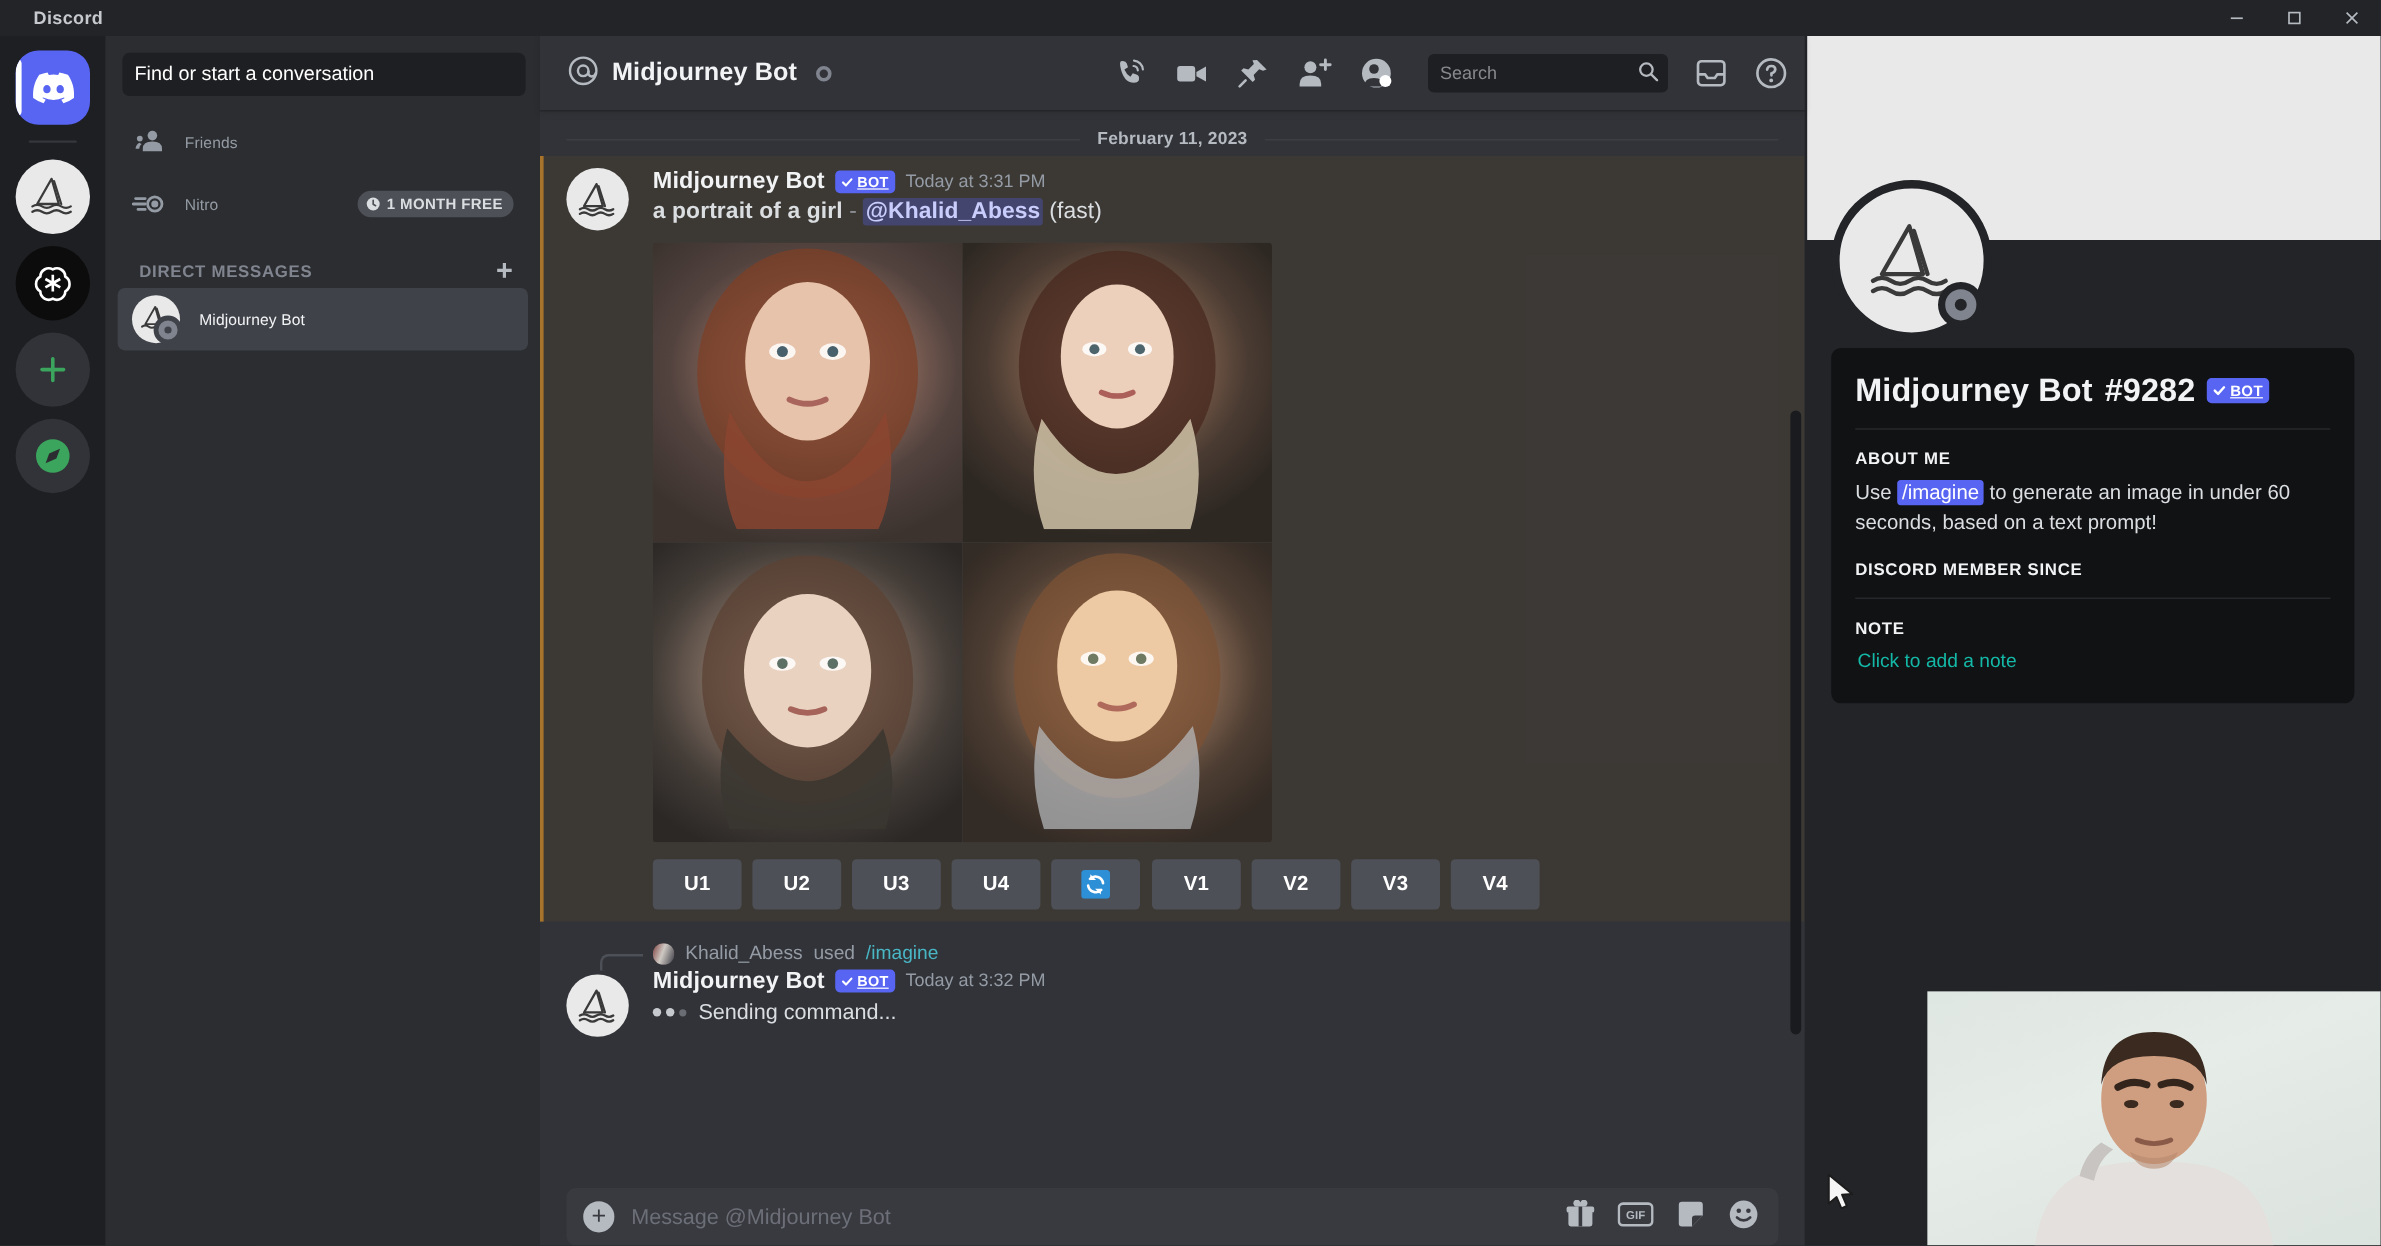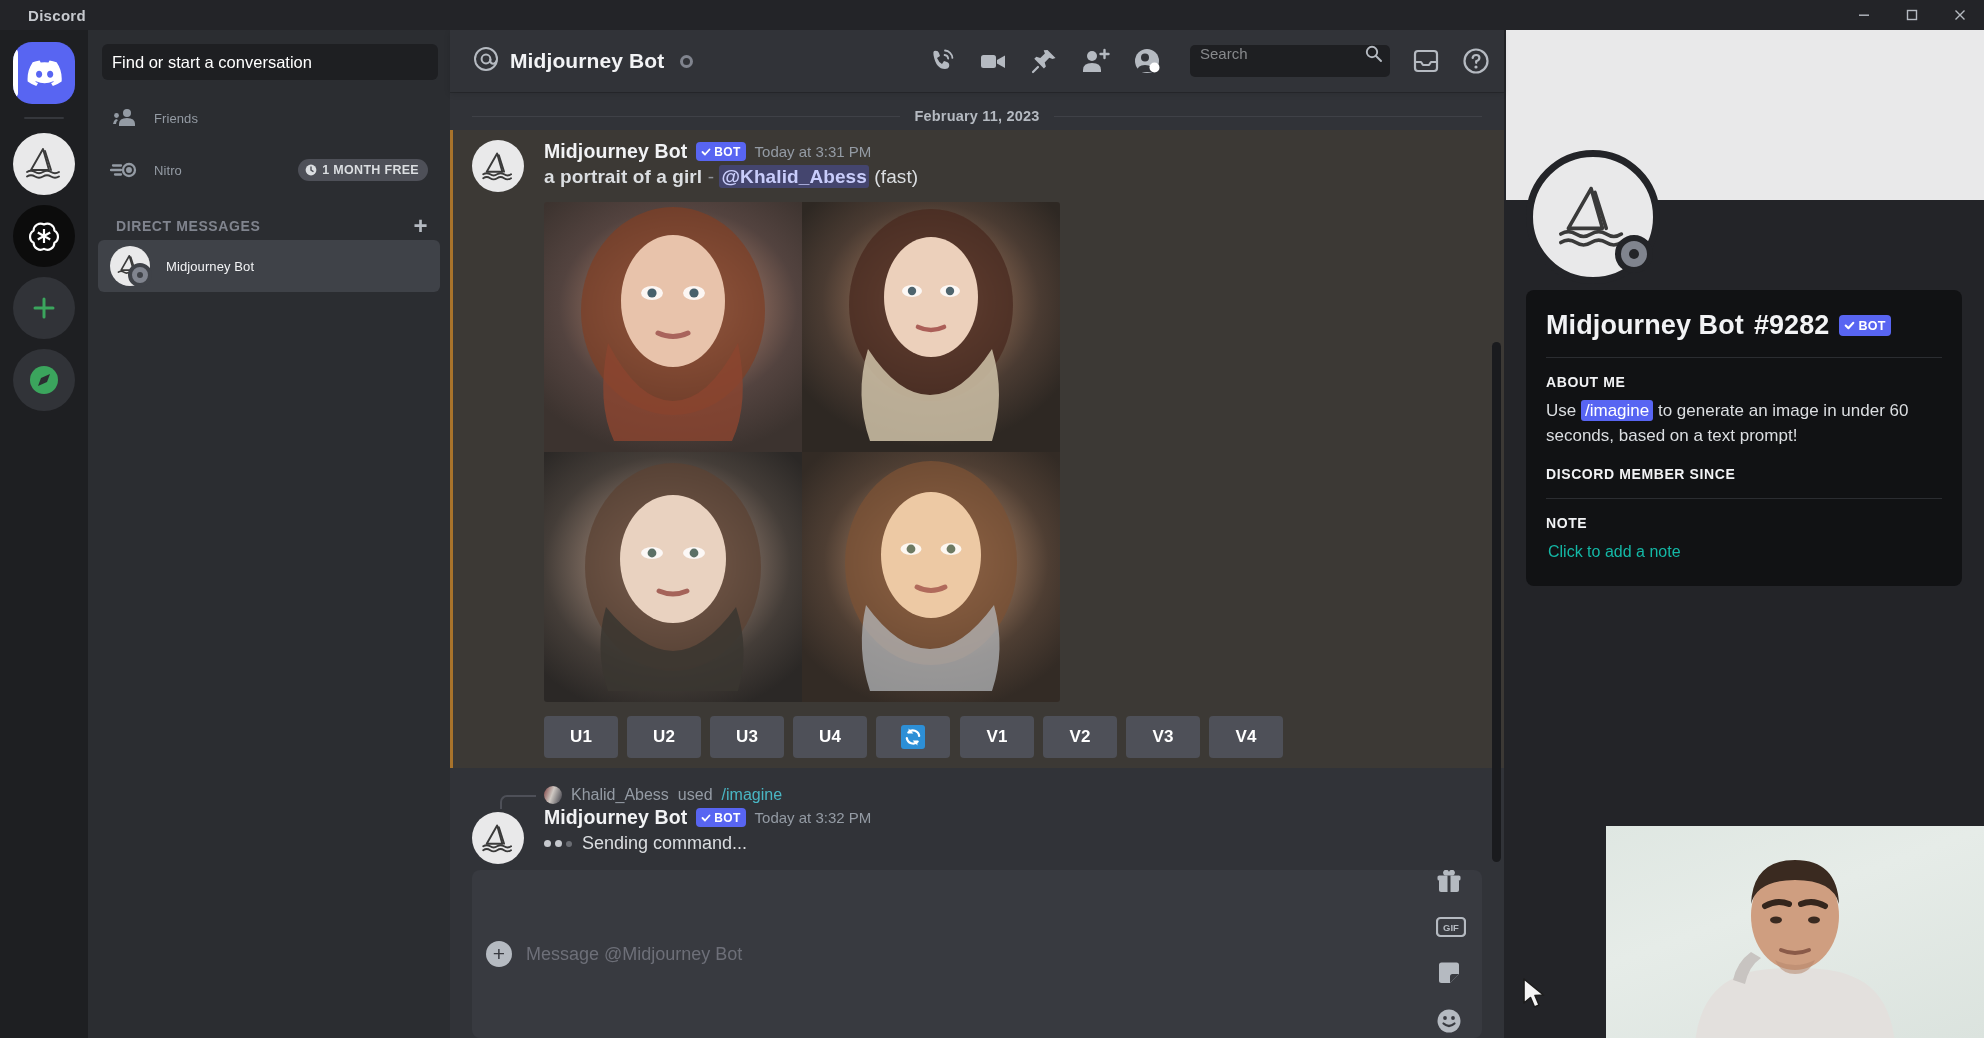--- a/index.html
+++ b/index.html
@@ -105,21 +105,21 @@
     position:relative; z-index:10;
   }
   .chan-name { color:#f2f3f5; font-size:21px; font-weight:bold; letter-spacing:.1px; }
   .chan-status {
     width:13px; height:13px; border-radius:50%; border:3px solid #80848e; margin-left:6px;
   }
   .head-icons { margin-left:auto; display:flex; align-items:center; gap:22px; color:#b5bac1; }
   .head-icons .hi { cursor:pointer; display:flex; }
   .hdr-search {
     background:#1e1f22; border-radius:5px; width:200px; height:32px;
-    display:flex; align-items:flex-start; padding:0 8px 0 10px;
+    display:flex; align-items:center; padding:0 8px 0 10px;
     color:#87898c; font-size:15px; cursor:text; margin-left:6px;
   }
   .hdr-search .stext{ flex:1 1 auto; }
 
   .scroller { flex:1 1 auto; overflow:hidden; position:relative; padding-bottom:4px; }
 
   .date-div {
     display:flex; align-items:center; margin:16px 22px 6px 22px; gap:14px;
   }
   .date-div .line { flex:1 1 auto; height:1px; background:#3f4147; }
@@ -136,21 +136,21 @@
   .msg-av {
     width:52px; height:52px; border-radius:50%; background:#e9e9ea;
     display:flex; align-items:center; justify-content:center; flex:0 0 52px;
   }
   .msg-body { flex:1 1 auto; min-width:0; }
   .msg-head { display:flex; align-items:center; gap:9px; margin-bottom:3px; }
   .author { color:#f2f3f5; font-size:19.5px; font-weight:bold; letter-spacing:.1px; }
   .bot-tag {
     background:#5865f2; color:#fff; border-radius:4px; height:19px;
     display:flex; align-items:center; gap:3px; padding:0 5px;
-    font-size:12px; font-weight:bold; letter-spacing:.3px;
+    font-size:12px; font-weight:bold; letter-spacing:.3px;text-decoration:underline;
   }
   .ts { color:#949ba4; font-size:15px; }
   .prompt-line { color:#dbdee1; font-size:19px; font-weight:bold; letter-spacing:.1px; }
   .prompt-line .dash { color:#8e9297; font-weight:normal; }
   .mention { background:rgba(88,101,242,.3); color:#c9cdfb; border-radius:3px; padding:1px 2px; }
   .prompt-line .fast { color:#dbdee1; font-weight:normal; }
 
   
   .gen-grid {
     width:516px; height:500px; margin-top:14px;
@@ -198,21 +198,21 @@
   .composer {
     background:#383a40; border-radius:8px; min-height:48px; display:flex;
     align-items:center; padding:0 16px 0 14px; gap:14px;
   }
   .comp-plus {
     width:26px; height:26px; border-radius:50%; background:#b5bac1; color:#383a40;
     display:flex; align-items:center; justify-content:center; font-size:21px;
     line-height:0; flex:0 0 26px; cursor:pointer;
   }
   .comp-input { color:#6d6f78; font-size:18px; flex:1 1 auto; }
-  .comp-icons { display:flex; gap:18px; color:#b5bac1;flex-direction:column; }
+  .comp-icons { display:flex; align-items:center; gap:18px; color:#b5bac1; }
 
   
   .vscroll {
     position:absolute; right:3px; top:250px; width:9px; height:520px;
     background:#1a1b1e; border-radius:5px;
   }
 
   
   .rightpanel {
     width:480px; flex:0 0 480px; background:#232428;

